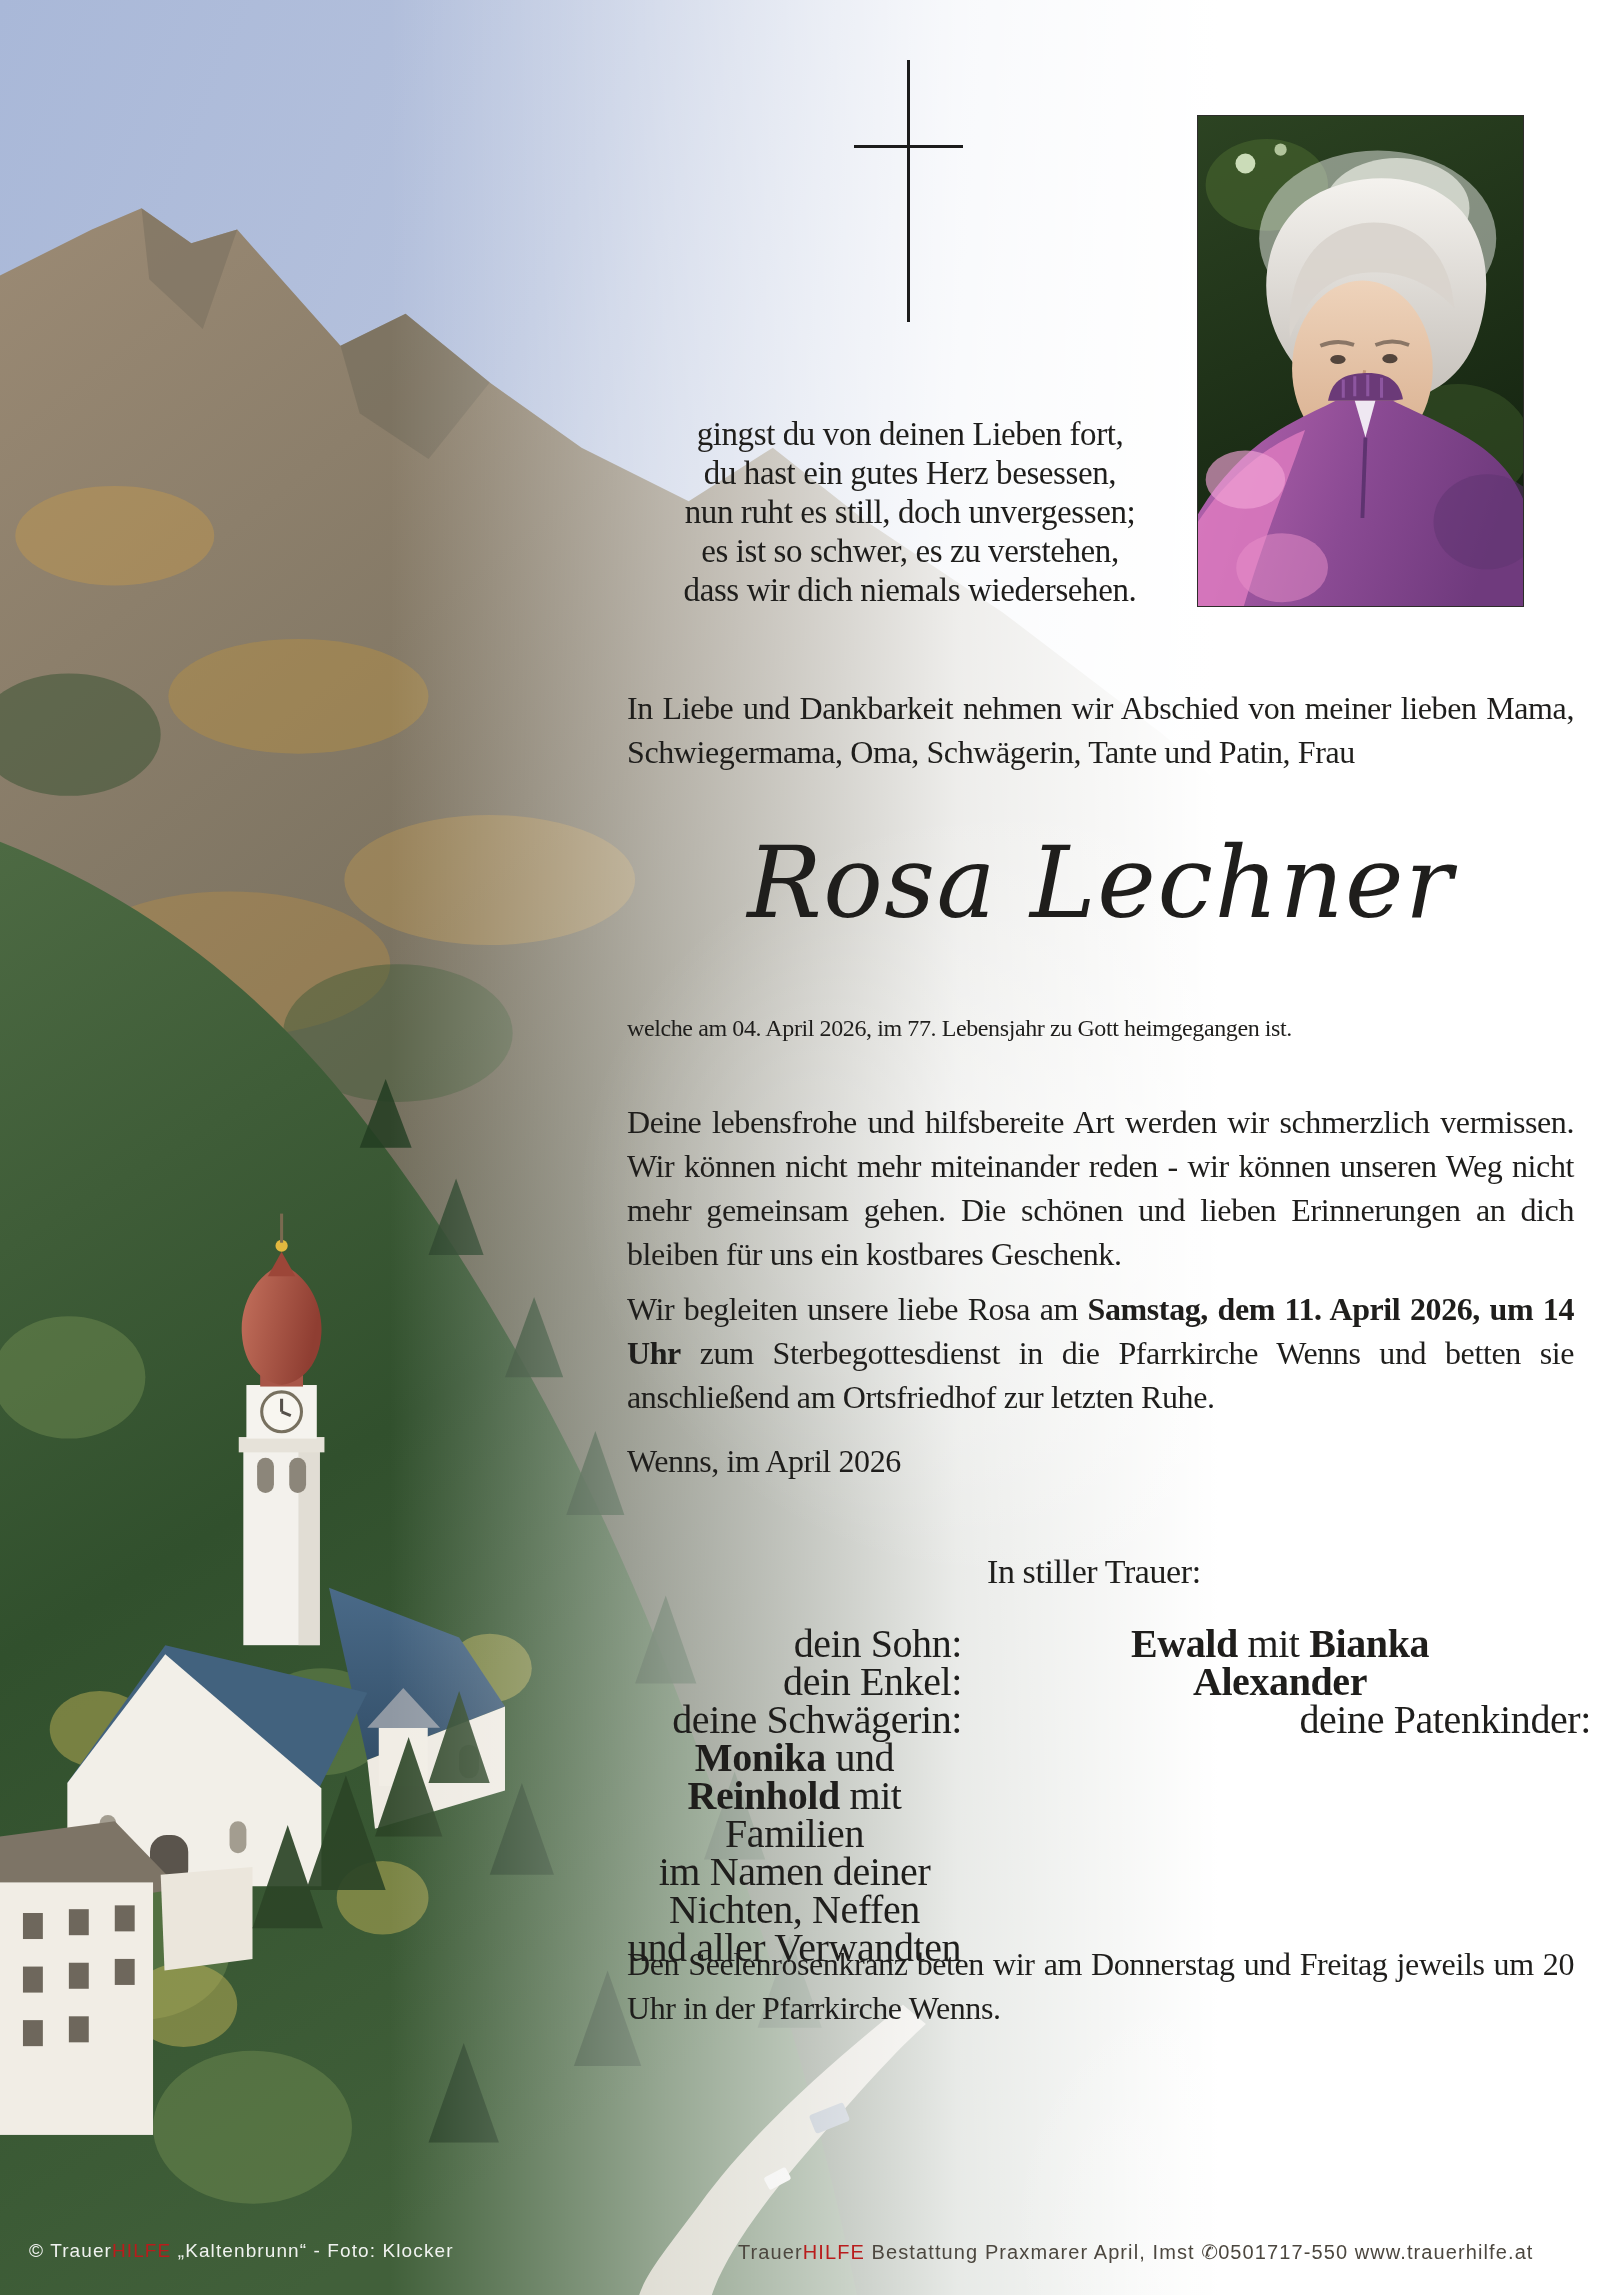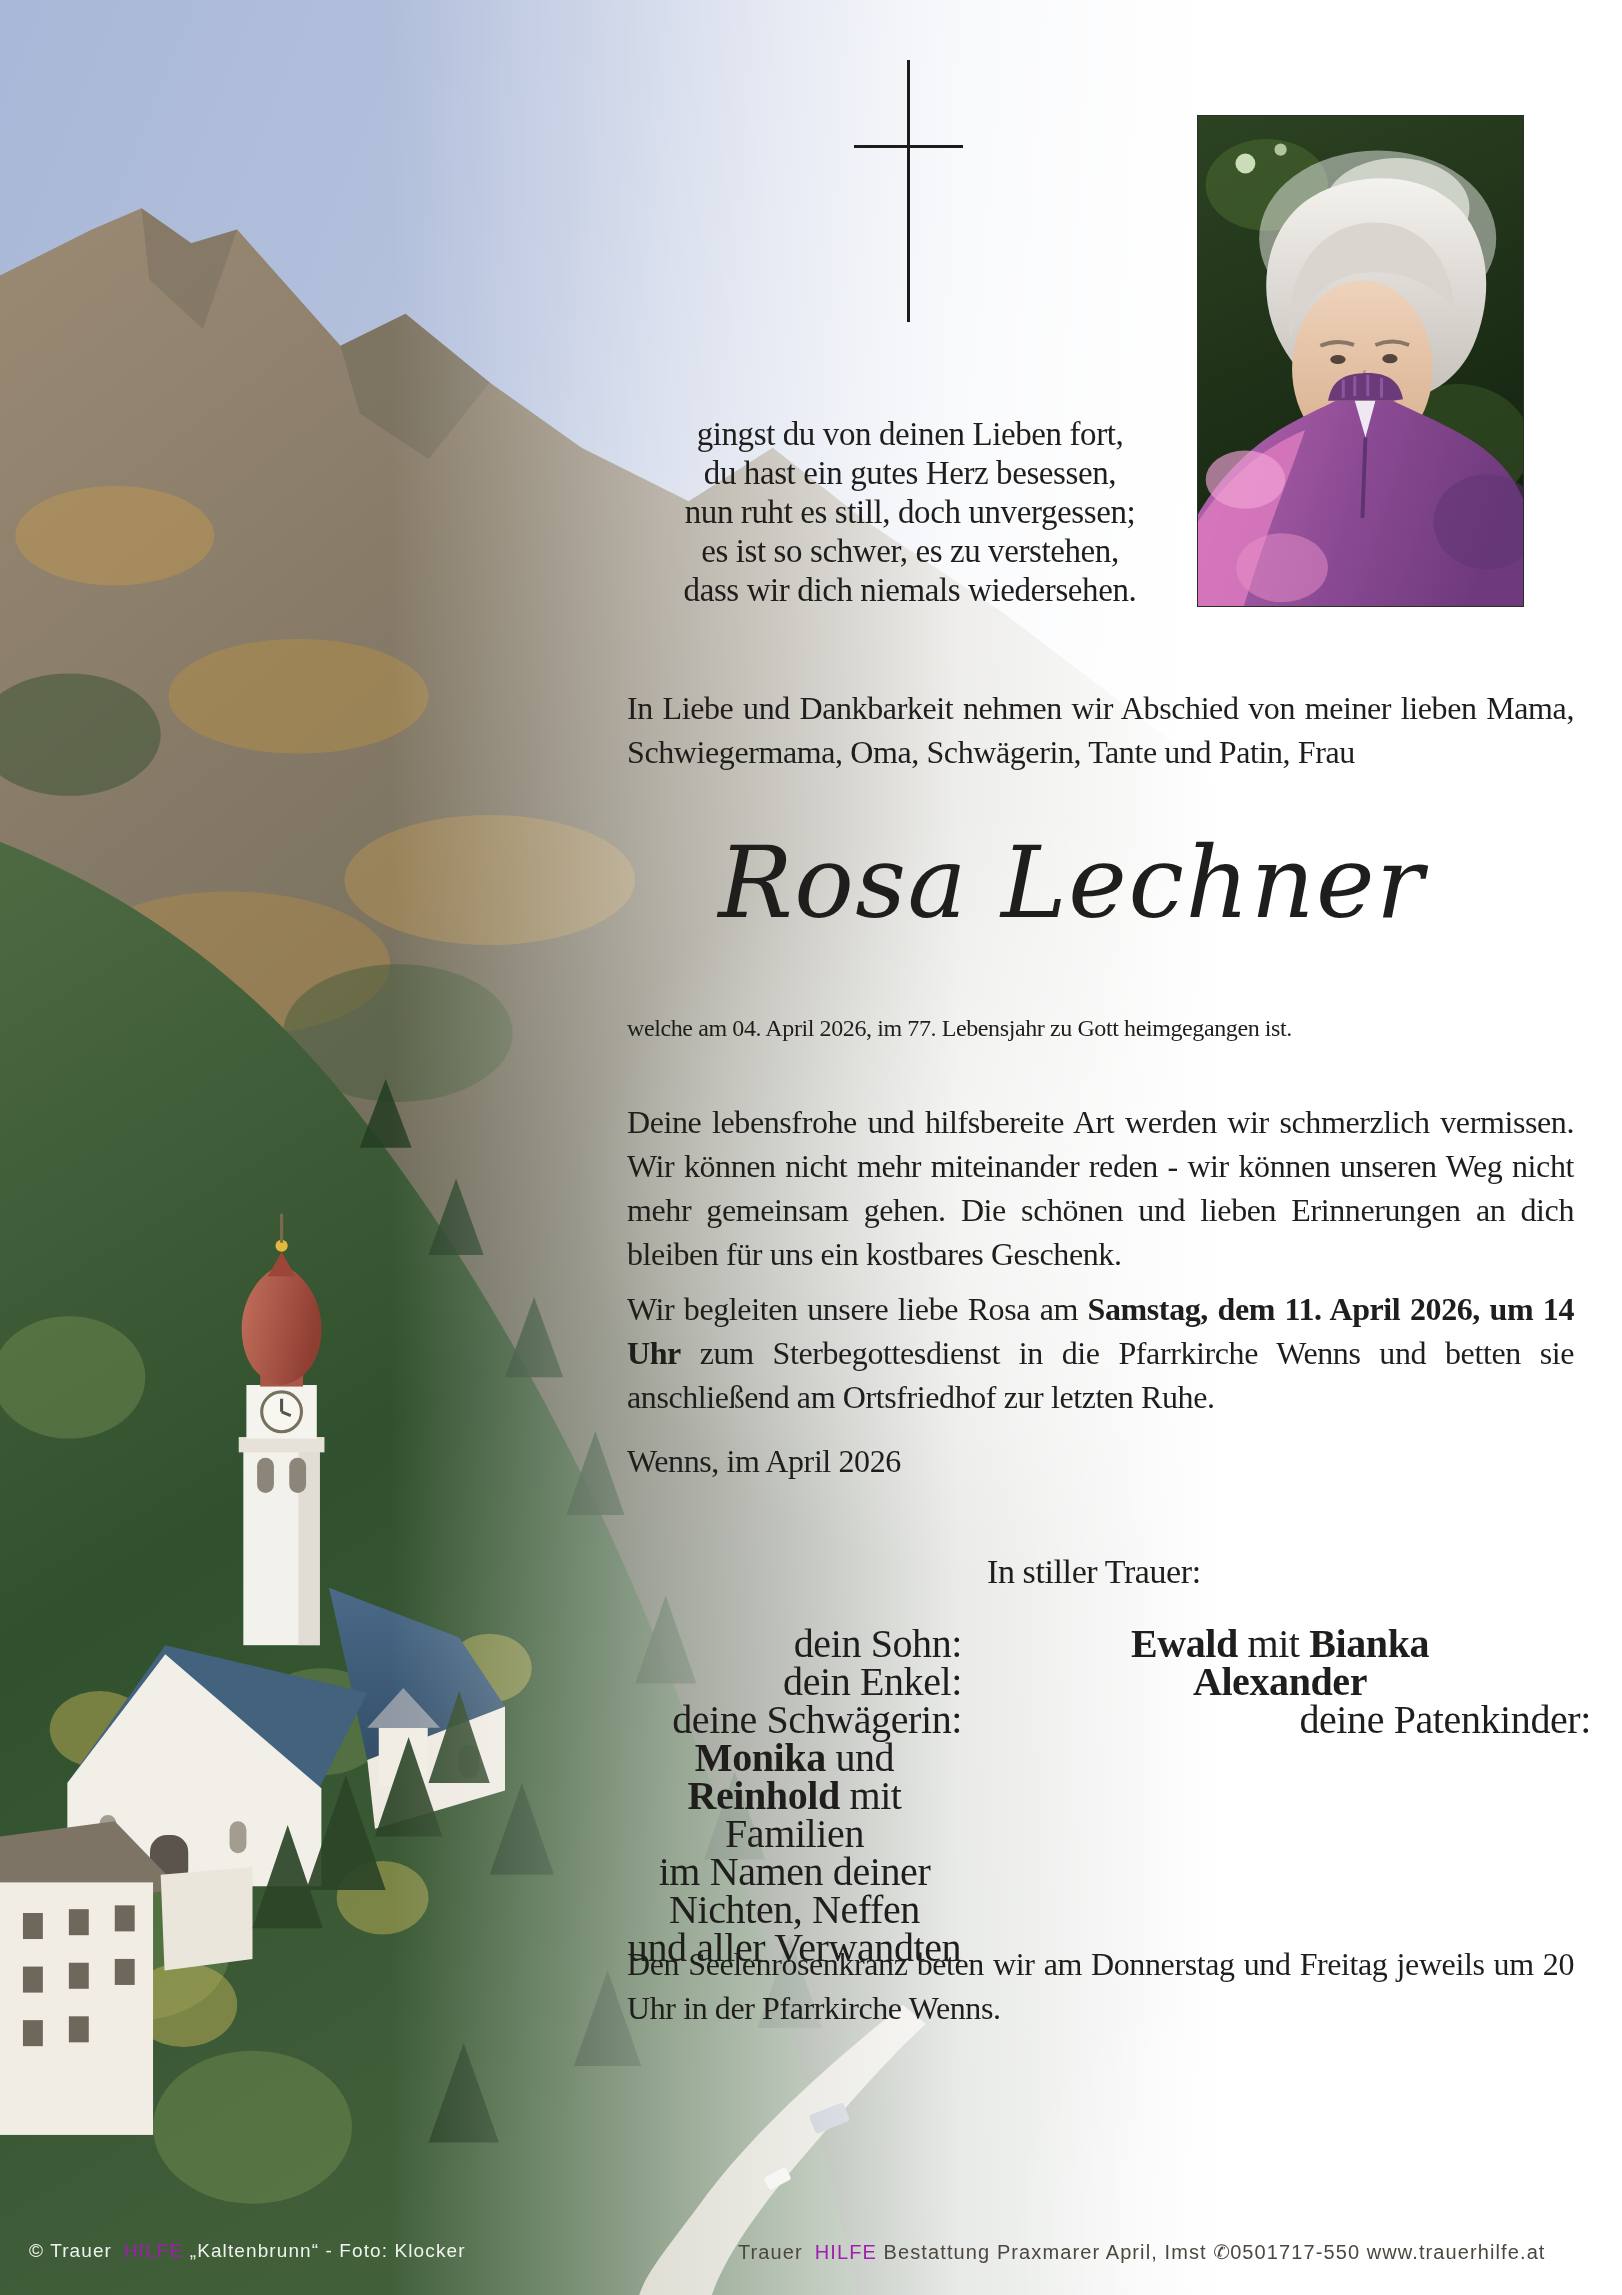--- a/index.html
+++ b/index.html
@@ -19,39 +19,39 @@
   .cross-h{position:absolute;left:854px;top:145px;width:109px;height:3.1px;background:#1c1c1c;}
   
   .photo{position:absolute;left:1197px;top:115px;width:325px;height:490px;
          border:1.5px solid #2e2d2b;box-sizing:content-box;background:#1d2e17;}
   .photo svg{display:block;width:100%;height:100%;}
   
   .txt{position:absolute;letter-spacing:-0.4px;}
   .poem{left:604px;top:415px;width:612px;text-align:center;font-size:33px;line-height:39px;}
   .para{font-size:32px;line-height:44px;text-align:justify;hyphens:none;}
   .intro{left:627px;top:686px;width:947px;}
-  .name{left:598px;top:825px;width:947px;text-align:center;font-size:99px;
+  .name{left:627px;top:825px;width:947px;text-align:center;font-size:99px;
         font-style:italic;font-family:"DejaVu Serif",serif;letter-spacing:1.5px;}
   .deathline{left:627px;top:1015px;width:947px;font-size:24px;}
   .tribute{left:627px;top:1100px;width:947px;}
   .funeral{left:627px;top:1287px;width:947px;}
   .dateline{left:627px;top:1443px;font-size:32px;}
   .mourn{left:987px;top:1553px;font-size:34px;}
   .family{left:627px;top:1625px;width:964px;display:grid;
           grid-template-columns:335px auto;column-gap:7px;font-size:40px;line-height:38px;}
   .fam-label{text-align:right;}
   .fam-value{text-align:center;}
   .rosary{left:627px;top:1942px;width:947px;}
   .b{font-weight:bold;}
   
   .footer{position:absolute;top:2240px;font-family:"Liberation Sans","DejaVu Sans",sans-serif;
           letter-spacing:1.1px;white-space:nowrap;}
   .footer-left{left:29px;font-size:19px;color:rgba(255,255,255,.92);}
   .footer-right{left:738px;font-size:20px;color:#4c473f;}
-  .orange{color:#a21caf;margin-left:12px;}
+  .orange{color:#b91c1c;}
   .phone{letter-spacing:0;}
 </style>
 </head>
 <body>
 
 <div class="page">
 
   <div class="bg-sky"></div>
 
   <svg class="bg-art" viewBox="0 0 2121 3000" preserveAspectRatio="none" aria-hidden="true">

